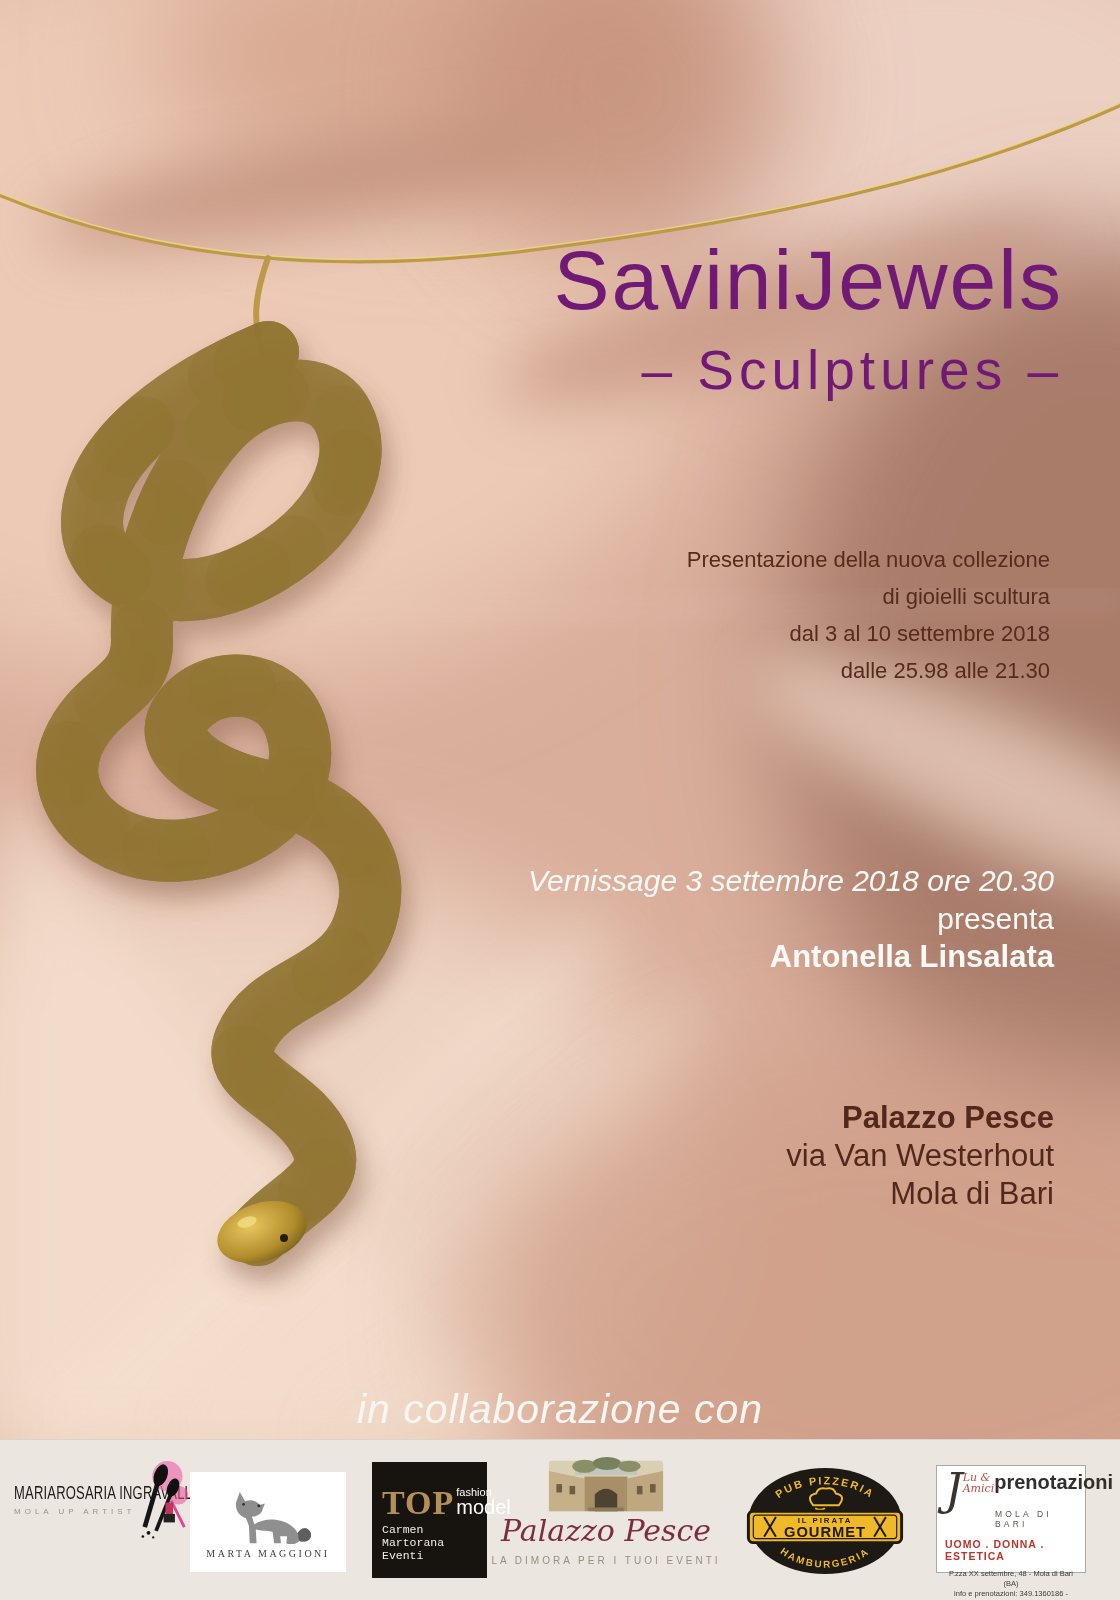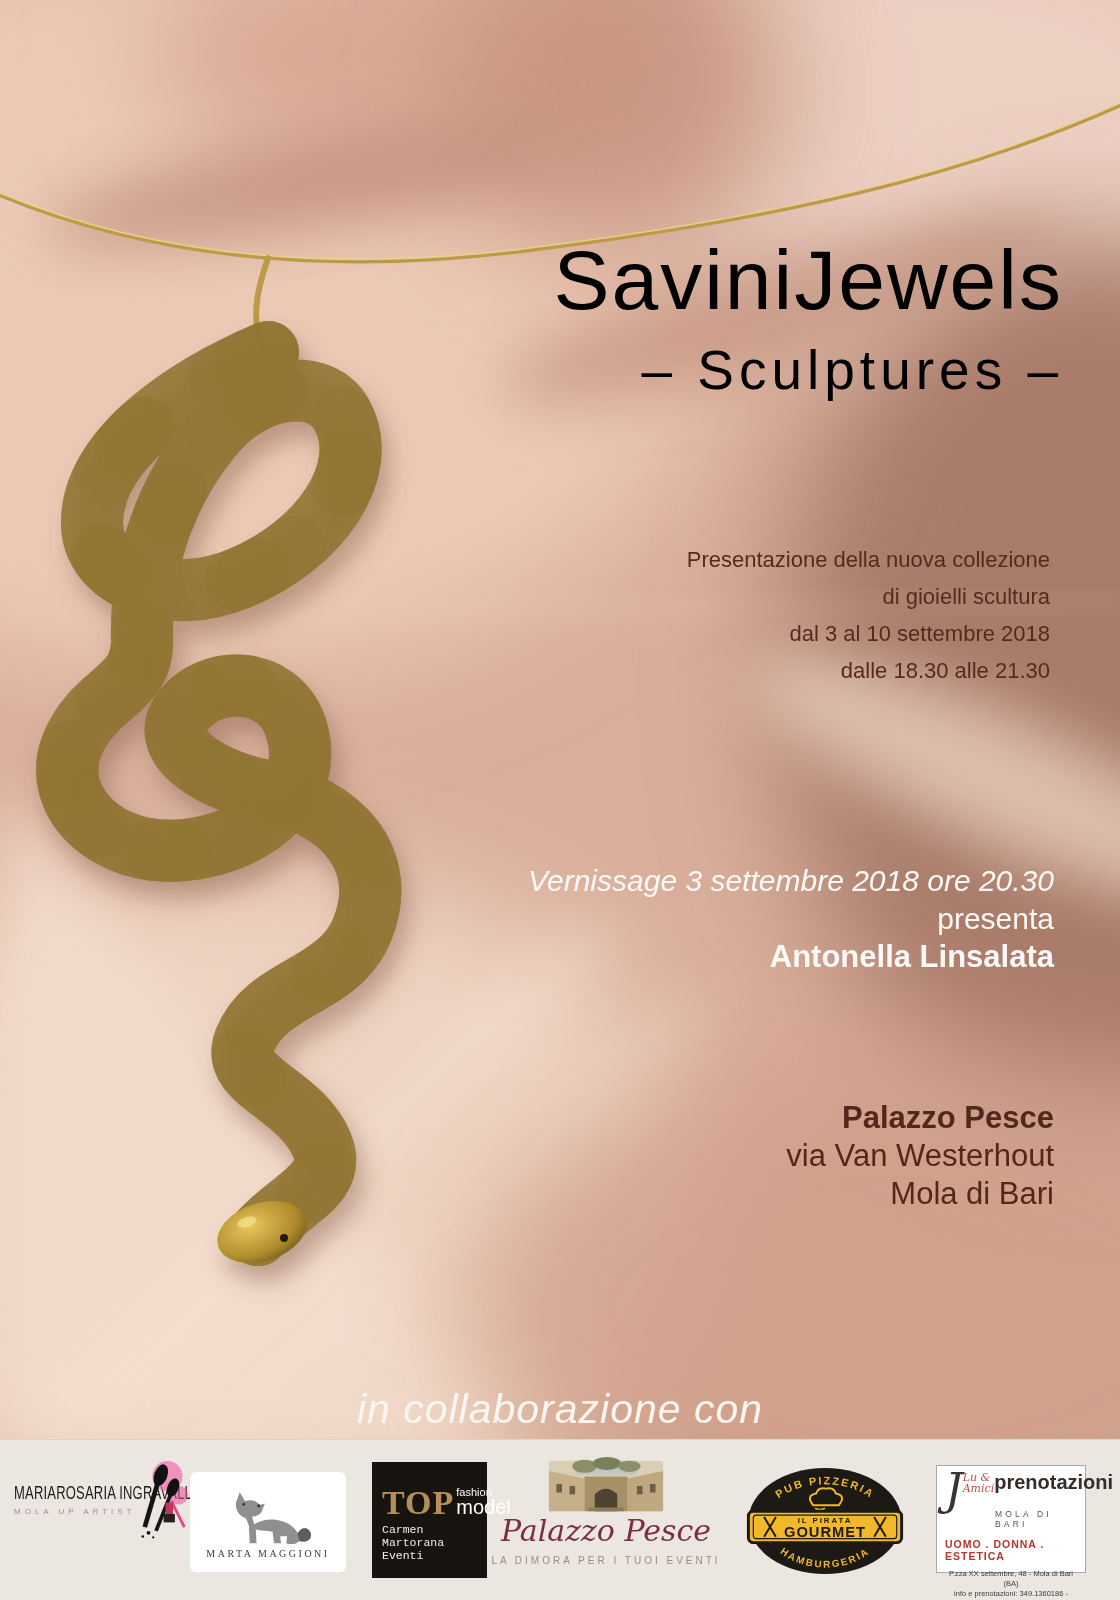--- a/index.html
+++ b/index.html
@@ -5,21 +5,21 @@
   html,body{margin:0;padding:0;}
   body{
     width:1120px;height:1600px;position:relative;overflow:hidden;
     font-family:"Liberation Sans", sans-serif;
     background:#d9af9c;
   }
   .photo{position:absolute;left:0;top:0;width:1120px;height:1440px;}
   .photo svg{display:block;}
 
   
-  .title-block{position:absolute;top:236px;right:57px;text-align:right;color:#000000;}
+  .title-block{position:absolute;top:236px;right:57px;text-align:right;color:#701a75;}
   .title-block .title{font-size:84px;font-weight:400;letter-spacing:2px;line-height:1.05;}
   .title-block .subtitle{font-size:55px;font-weight:300;letter-spacing:5px;margin-top:14px;}
 
   .intro-block{position:absolute;top:541px;right:70px;text-align:right;color:#572a1e;
     font-size:22px;line-height:37px;font-weight:400;}
 
   .vernissage-block{position:absolute;top:862px;right:66px;text-align:right;color:#fdf9f6;
     font-size:30px;line-height:38px;}
   .vernissage-block .v-line1{font-style:italic;}
   .vernissage-block .v-line3{font-weight:bold;font-size:31px;}
@@ -38,21 +38,21 @@
 
   
   .lg-makeup{left:14px;top:42px;width:190px;height:92px;}
   .lg-makeup .mk-name{font-size:13px;font-weight:500;color:#1b1b1b;letter-spacing:.2px;
     transform:scaleY(1.4);transform-origin:left top;white-space:nowrap;}
   .lg-makeup .mk-tag{font-size:8px;letter-spacing:4px;color:#9a8f92;margin-top:10px;}
   .lg-makeup svg{position:absolute;right:14px;top:-32px;}
 
   
   .lg-marta{left:190px;top:32px;width:156px;height:100px;background:#ffffff;
-    display:flex;flex-direction:column;align-items:center;justify-content:center;border-radius:6px;}
+    display:flex;flex-direction:column;align-items:center;justify-content:center;}
   .lg-marta .fox-caption{font-family:"Liberation Serif",serif;font-size:10px;
     letter-spacing:2.5px;color:#3f3f3f;margin-top:4px;}
 
   
   .lg-top{left:372px;top:22px;width:115px;height:116px;background:#17130f;color:#fff;
     display:flex;flex-direction:column;justify-content:flex-end;padding:0 0 16px 10px;box-sizing:border-box;}
   .lg-top .row{display:flex;align-items:flex-end;}
   .lg-top .top-word{font-family:"Liberation Serif",serif;font-weight:bold;font-size:34px;
     color:#b3905a;line-height:.8;letter-spacing:1px;}
   .lg-top .col{display:flex;flex-direction:column;margin-left:2px;}
@@ -175,21 +175,21 @@
 
 <div class="title-block">
   <div class="title">SaviniJewels</div>
   <div class="subtitle">– Sculptures –</div>
 </div>
 
 <div class="intro-block">
   <div>Presentazione della nuova collezione</div>
   <div>di gioielli scultura</div>
   <div>dal 3 al 10 settembre 2018</div>
-  <div>dalle 18.30 alle 21.30</div>
+  <div>dalle 25.98 alle 21.30</div>
 </div>
 
 <div class="vernissage-block">
   <div class="v-line1">Vernissage 3 settembre 2018 ore 20.30</div>
   <div class="v-line2">presenta</div>
   <div class="v-line3">Antonella Linsalata</div>
 </div>
 
 <div class="venue-block">
   <div class="venue-name">Palazzo Pesce</div>

